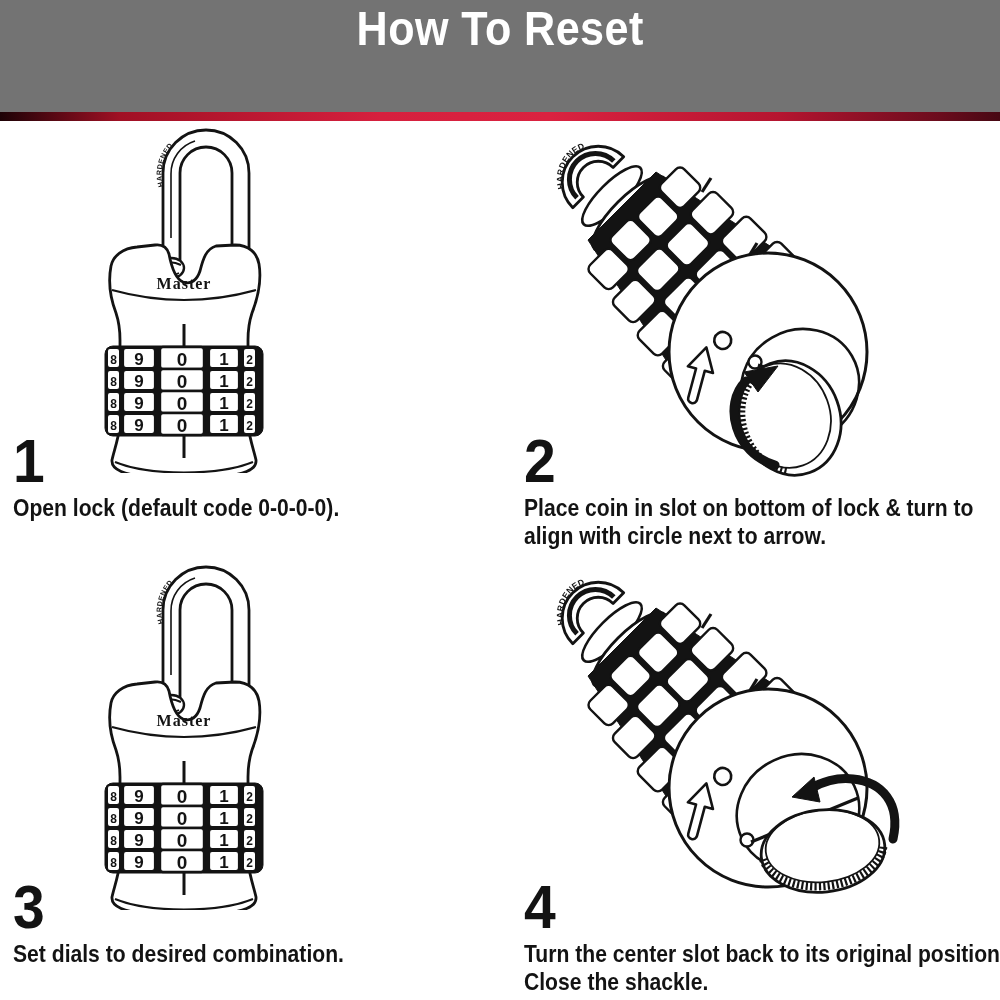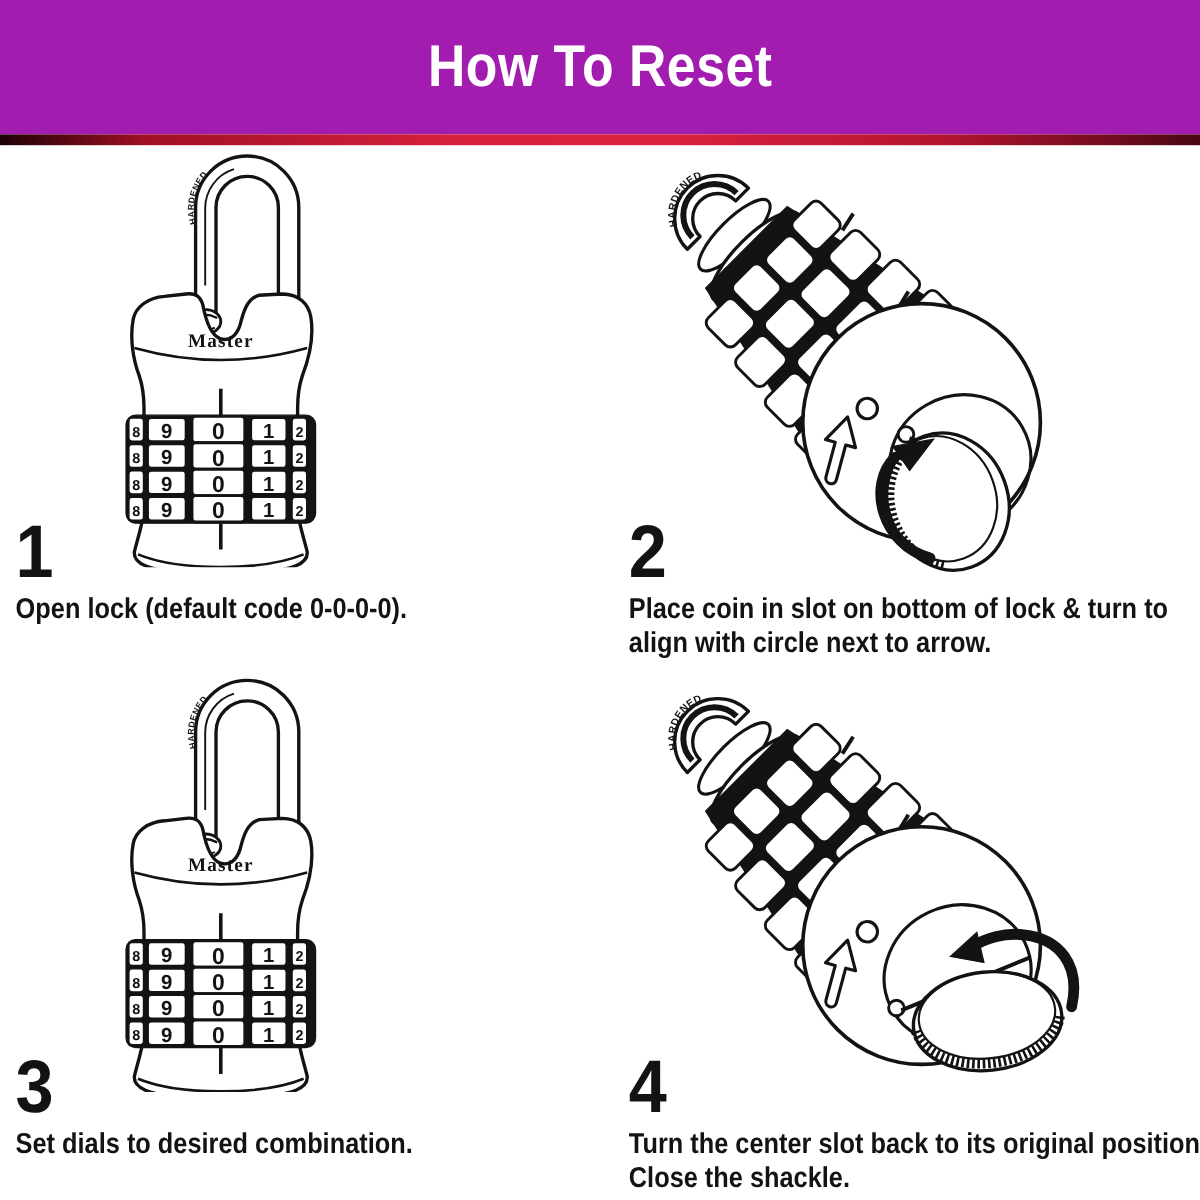--- a/index.html
+++ b/index.html
@@ -1,19 +1,19 @@
 <!DOCTYPE html>
 <html><head>
 <meta charset="utf-8">
 <style>
   html,body{margin:0;padding:0;background:#ffffff;}
   .page{position:relative;width:1000px;height:1000px;background:#fff;overflow:hidden;
         font-family:"Liberation Sans",sans-serif;color:#131313;}
-  .header{position:absolute;left:0;top:0;width:1000px;height:112px;background:#a21caf;
-          display:flex;align-items:center;justify-content:center;}
+  .header{position:absolute;left:0;top:0;width:1000px;height:112px;background:#737373;
+          display:flex;justify-content:center;}
   .header-title{color:#fff;font-size:49px;font-weight:bold;transform:scaleX(0.88);
                 transform-origin:center;letter-spacing:0.5px;white-space:nowrap;}
   .stripe{position:absolute;left:0;top:112px;width:1000px;height:9px;
           background:linear-gradient(90deg,#1d0206 0%,#a01024 12%,#d6203e 38%,#da2240 55%,#b51530 78%,#6b0c1d 94%,#470813 100%);}
   .step-num{position:absolute;font-size:62px;line-height:1;font-weight:bold;
             transform:scaleX(0.92);transform-origin:0 0;}
   .caption{position:absolute;font-size:24px;font-weight:bold;line-height:1.18;
            transform:scaleX(0.88);transform-origin:0 0;white-space:nowrap;}
   .fig{position:absolute;}
   svg text{font-family:"Liberation Sans",sans-serif;}

